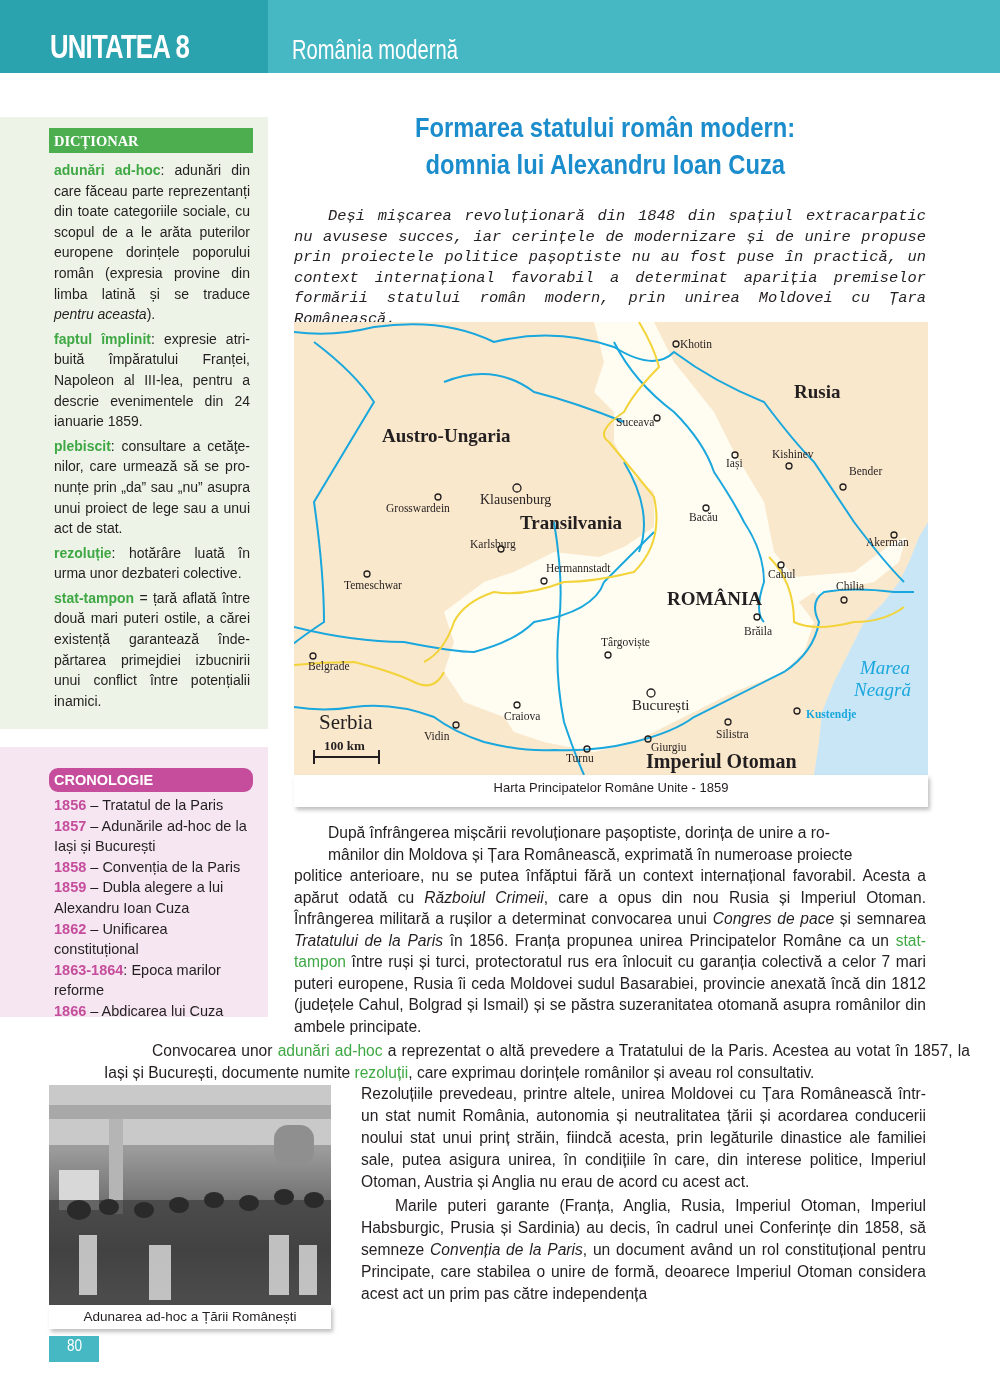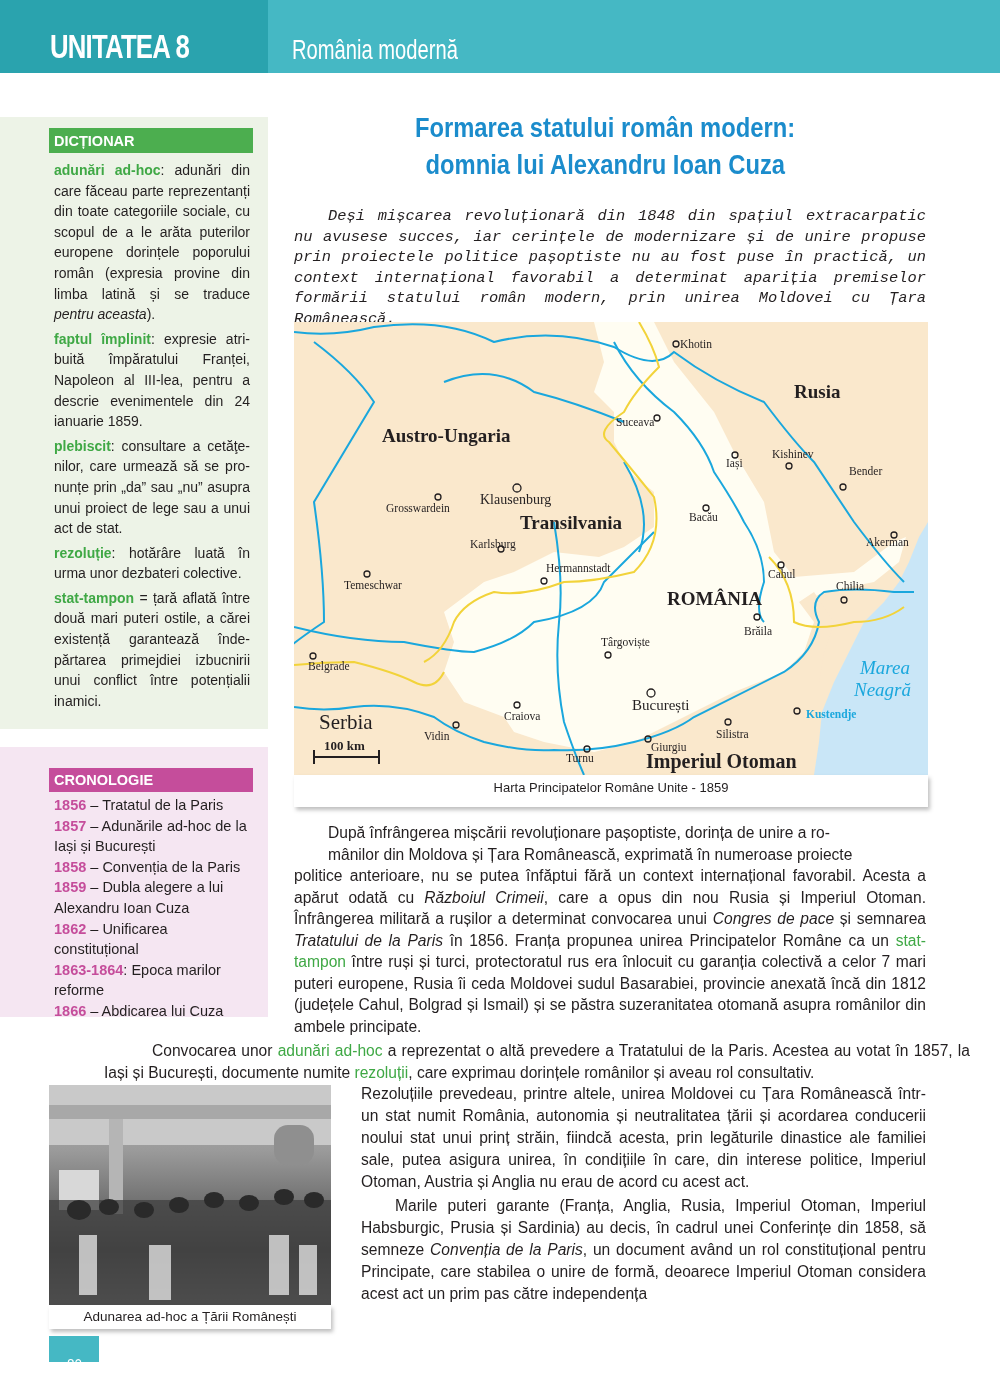--- a/index.html
+++ b/index.html
@@ -7,28 +7,28 @@
   body { position: relative; font-family: "DejaVu Sans", sans-serif; color: #231f20; }
 
   
   .hdr-left { position: absolute; left: 0; top: 0; width: 268px; height: 73px; background: #2aa3ae; }
   .hdr-right { position: absolute; left: 268px; top: 0; width: 732px; height: 73px; background: #45b8c4; }
   .unit-title { position: absolute; left: 50px; top: 28px; font-family: "Liberation Sans", sans-serif; font-weight: bold; font-size: 33px; color: #fff; letter-spacing: -1px; transform: scaleX(0.78); transform-origin: left center; }
   .unit-sub { position: absolute; left: 292px; top: 34px; font-family: "Liberation Sans", sans-serif; font-size: 28px; color: #fff; transform: scaleX(0.72); transform-origin: left center; white-space: nowrap; }
 
   
   .dict-box { position: absolute; left: 0; top: 117px; width: 268px; height: 612px; background: #edf3e7; }
-  .dict-head { position: absolute; left: 49px; top: 128px; width: 204px; height: 25px; background: #4cae4f; color: #fff; font-family: Liberation Sans, sans-serif; font-weight: bold; font-size: 14.5px; padding: 5px 0 2px 5px; }
+  .dict-head { position: absolute; left: 49px; top: 128px; width: 204px; height: 25px; background: #4cae4f; color: #fff; font-family: Liberation Serif, serif; font-weight: bold; font-size: 14.5px; padding: 5px 0 2px 5px; }
   .dict-body { position: absolute; left: 54px; top: 160px; width: 196px; font-family: "Liberation Sans", sans-serif; font-size: 14px; line-height: 20.6px; color: #231f20; text-align: justify; hyphens: manual; }
   .dict-body p { margin-bottom: 4px; }
   .term { color: #3fa845; font-weight: bold; }
   .it { font-style: italic; }
 
   .chron-box { position: absolute; left: 0; top: 747px; width: 268px; height: 270px; background: #f5e6f2; }
-  .chron-head { position: absolute; left: 49px; top: 768px; width: 204px; height: 24px; background: #c54d9b; color: #fff; font-family: "Liberation Sans", sans-serif; font-weight: bold; font-size: 14.5px; padding: 4px 0 0 5px; }
+  .chron-head { position: absolute; left: 49px; top: 768px; width: 204px; height: 24px; background: #c54d9b; color: #fff; font-family: "Liberation Sans", sans-serif; font-weight: bold; font-size: 14.5px; padding: 4px 0 0 5px; border-radius: 9px; }
   .chron-body { position: absolute; left: 54px; top: 795px; width: 200px; font-family: "Liberation Sans", sans-serif; font-size: 14.5px; line-height: 20.6px; color: #231f20; }
   .yr { color: #c54d9b; font-weight: bold; }
 
   
   .main-title { position: absolute; left: 300px; top: 110px; width: 610px; text-align: center; color: #1b8ccc; font-family: "Liberation Sans", sans-serif; font-weight: bold; font-size: 27px; line-height: 37px; }
   .main-title span { display: inline-block; transform: scaleX(0.88); }
 
   .intro { position: absolute; left: 294px; top: 206px; width: 632px; font-family: Liberation Mono, monospace; font-style: italic; font-size: 15.4px; line-height: 20.5px; text-align: justify; text-indent: 34px; color: #231f20; }
 
   
@@ -46,21 +46,21 @@
   .body2 { position: absolute; left: 60px; top: 1040px; width: 866px; font-family: "Liberation Sans", sans-serif; font-size: 15.6px; line-height: 21.5px; text-align: justify; color: #231f20; margin-left: 44px; }
   .body2 .indent { text-indent: 48px; }
 
   .body3 { position: absolute; left: 361px; top: 1083px; width: 565px; font-family: "Liberation Sans", sans-serif; font-size: 15.6px; line-height: 22px; text-align: justify; color: #231f20; }
   .body3 p + p { text-indent: 34px; margin-top: 2px; }
 
   
   .photo { position: absolute; left: 49px; top: 1085px; width: 282px; height: 220px; background: linear-gradient(180deg, #b8b8b8 0%, #9a9a9a 30%, #6e6e6e 55%, #4c4c4c 75%, #777 100%); overflow: hidden; }
   .photo-caption { position: absolute; left: 49px; top: 1305px; width: 282px; height: 24px; background: #fff; box-shadow: 2px 3px 4px rgba(0,0,0,0.25); font-family: "Liberation Sans", sans-serif; font-size: 13.5px; text-align: center; padding-top: 4px; color: #231f20; }
 
-  .page-num { position: absolute; left: 49px; top: 1336px; width: 50px; height: 26px; background: #45b8c4; color: #fff; font-family: "Liberation Sans", sans-serif; font-size: 17px; text-align: center; padding-top: 20px; }
+  .page-num { position: absolute; left: 49px; top: 1336px; width: 50px; height: 26px; background: #45b8c4; color: #fff; font-family: "Liberation Sans", sans-serif; font-size: 17px; text-align: center; padding-top: 0; }
   .page-num span { display: inline-block; transform: scaleX(0.8); }
 </style>
 </head>
 <body>
 
 <div class="hdr-left"></div>
 <div class="hdr-right"></div>
 <div class="unit-title">UNITATEA 8</div>
 <div class="unit-sub">România modernă</div>
 

